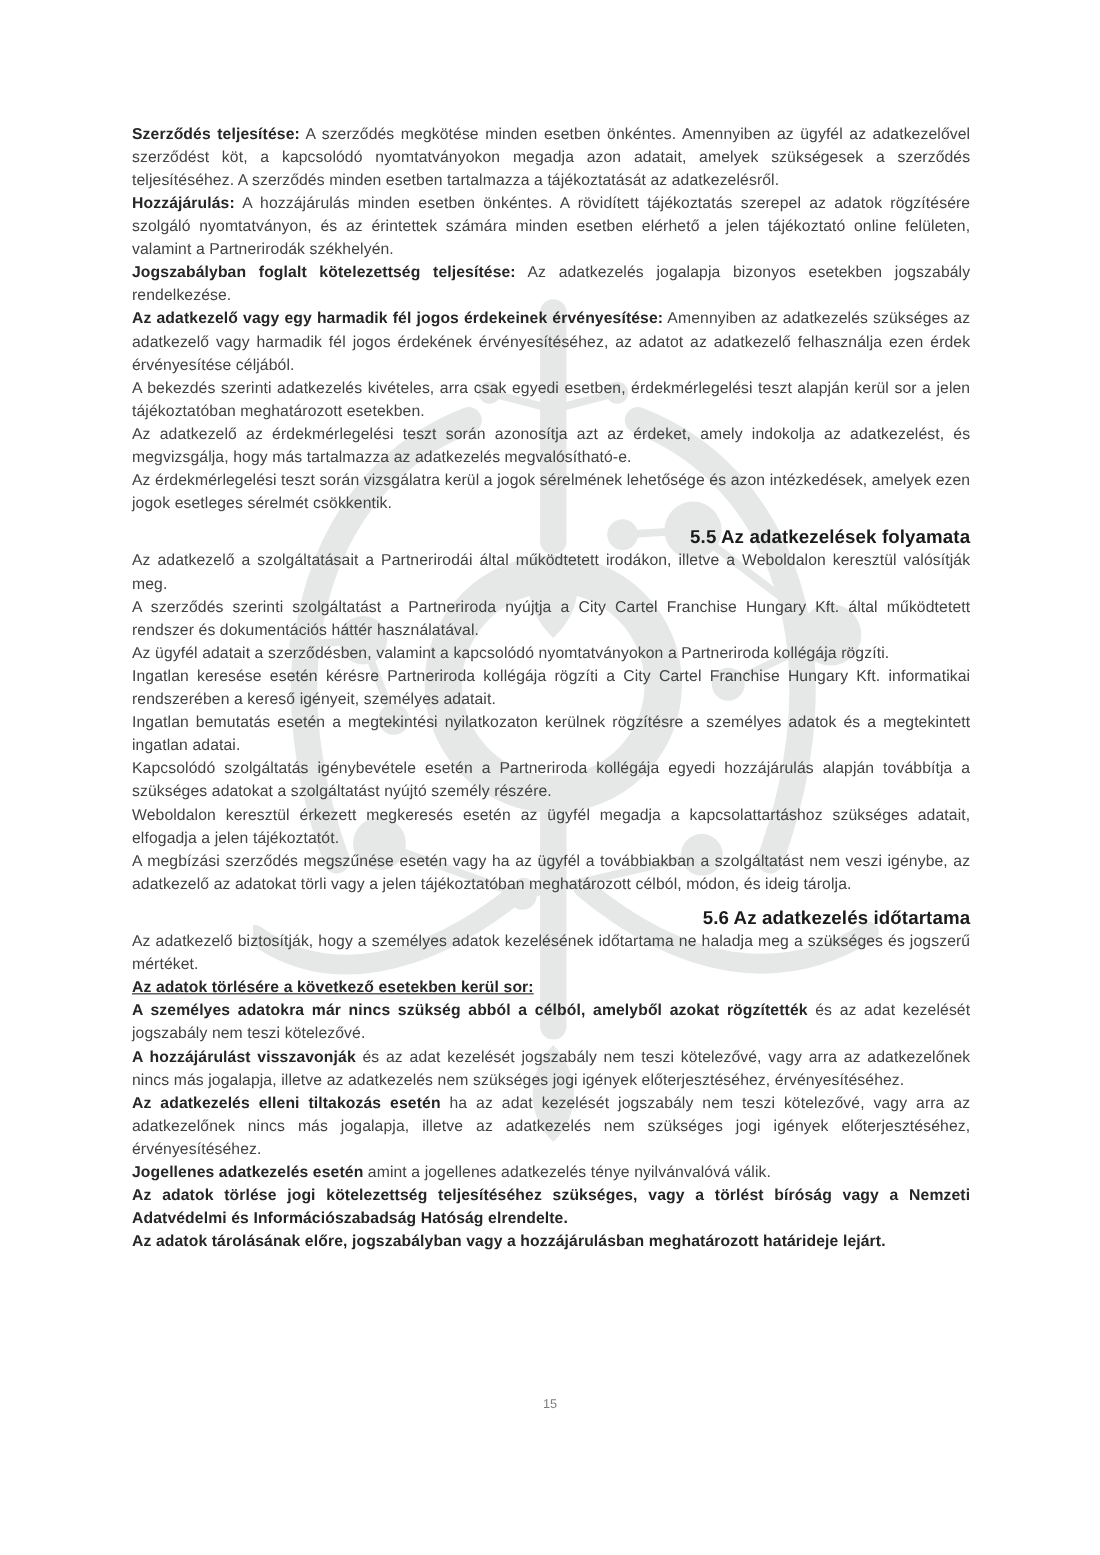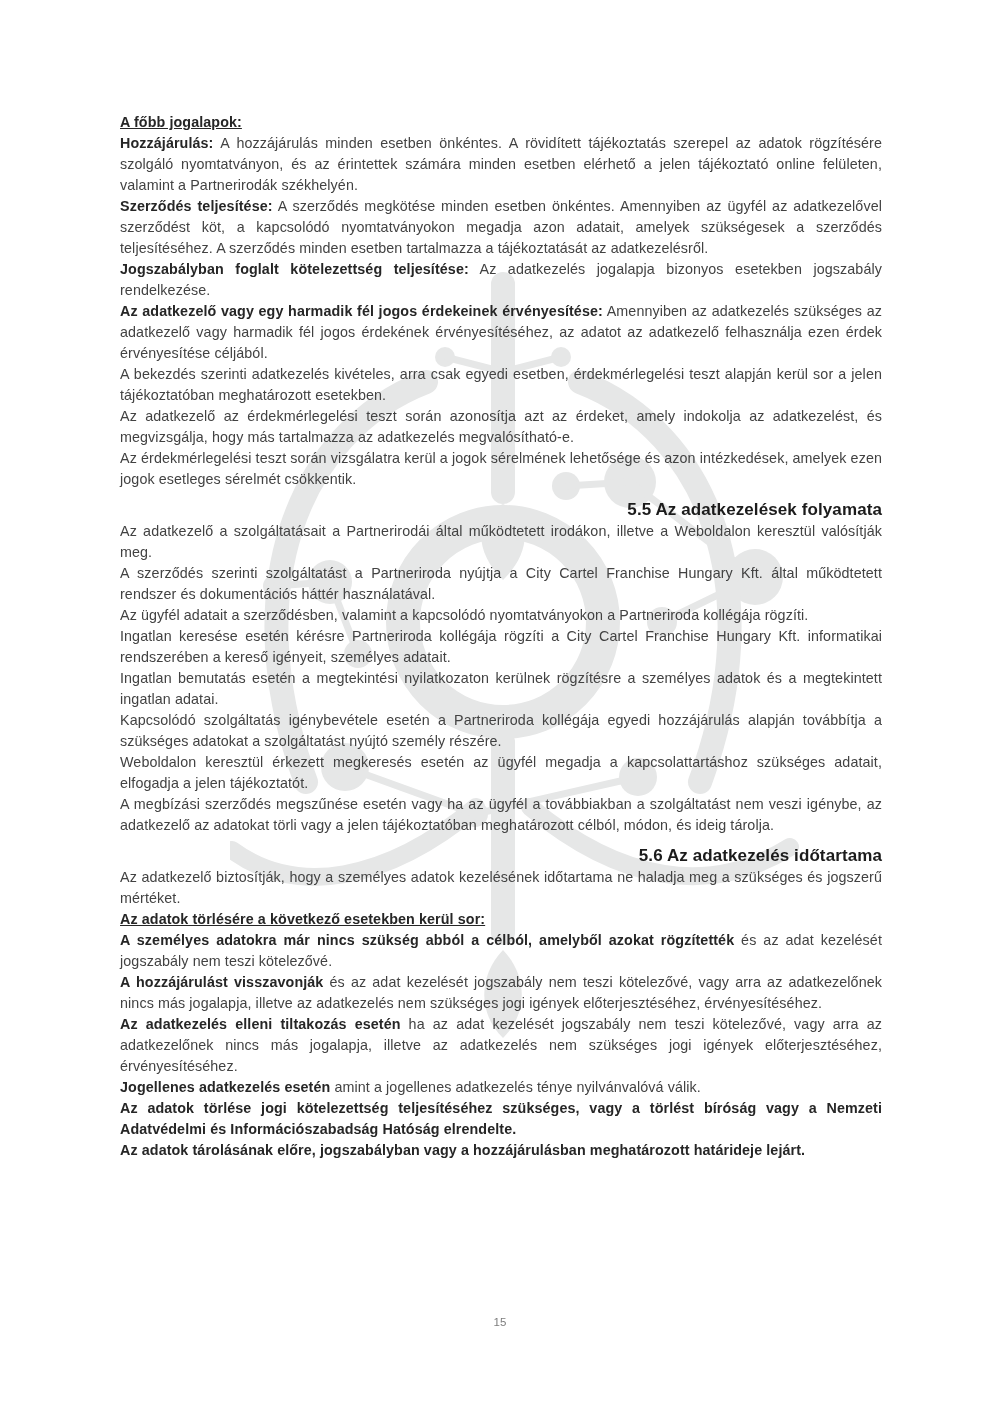--- a/index.html
+++ b/index.html
@@ -38,21 +38,21 @@
   .underline{text-decoration:underline;}
   h2{
     font-size:17px;line-height:22px;
     margin:9px 0 0 0;
     color:var(--heading);
     font-weight:700;
     text-align:right;
     letter-spacing:.1px;
   }
   .page-number{
-    position:absolute;left:0;top:1315px;width:100%;
+    position:absolute;left:0;top:1270px;width:100%;
     text-align:center;
     font-size:11.5px;line-height:14px;
     color:var(--pagenum);
     z-index:1;
   }
 </style>
 </head>
 <body>
 
 <div class="page">
@@ -87,25 +87,24 @@
         <path d="M 336 224 L 400 220 L 525 315 L 432 360"></path>
         <path d="M 44 324 L 100 320 L 128 392"></path>
         <path d="M 115 505 L 245 552 L 408 515"></path>
         <path d="M 215 95 L 273 110 L 331 95"></path>
       </g>
     </g>
   </svg>
 
   <div class="content">
 
-    <p class="bold underline">A főbb jogalapok:</p>
+
+    <p><strong>Szerződés teljesítése:</strong><span> A szerződés megkötése minden esetben önkéntes. Amennyiben az ügyfél az adatkezelővel szerződést köt, a kapcsolódó nyomtatványokon megadja azon adatait, amelyek szükségesek a szerződés teljesítéséhez. A szerződés minden esetben tartalmazza a tájékoztatását az adatkezelésről.</span></p>
 
     <p><strong>Hozzájárulás:</strong><span> A hozzájárulás minden esetben önkéntes.  A rövidített tájékoztatás szerepel az adatok rögzítésére szolgáló nyomtatványon, és az érintettek számára minden esetben elérhető a jelen tájékoztató online felületen, valamint a Partnerirodák székhelyén.</span></p>
-
-    <p><strong>Szerződés teljesítése:</strong><span> A szerződés megkötése minden esetben önkéntes. Amennyiben az ügyfél az adatkezelővel szerződést köt, a kapcsolódó nyomtatványokon megadja azon adatait, amelyek szükségesek a szerződés teljesítéséhez. A szerződés minden esetben tartalmazza a tájékoztatását az adatkezelésről.</span></p>
 
     <p><strong>Jogszabályban foglalt kötelezettség teljesítése:</strong><span> Az adatkezelés jogalapja bizonyos esetekben jogszabály rendelkezése.</span></p>
 
     <p><strong>Az adatkezelő vagy egy harmadik fél jogos érdekeinek érvényesítése:</strong><span> Amennyiben az adatkezelés szükséges az adatkezelő vagy harmadik fél jogos érdekének érvényesítéséhez, az adatot az adatkezelő felhasználja ezen érdek érvényesítése céljából.</span></p>
 
     <p>A bekezdés szerinti adatkezelés kivételes, arra csak egyedi esetben, érdekmérlegelési teszt alapján kerül sor a jelen tájékoztatóban meghatározott esetekben.</p>
     <p>Az adatkezelő az érdekmérlegelési teszt során azonosítja azt az érdeket, amely indokolja az adatkezelést, és megvizsgálja, hogy más tartalmazza az adatkezelés megvalósítható-e.</p>
     <p>Az érdekmérlegelési teszt során vizsgálatra kerül a jogok sérelmének lehetősége és azon intézkedések, amelyek ezen jogok esetleges sérelmét csökkentik.</p>
 
     <h2>5.5 Az adatkezelések folyamata</h2>

